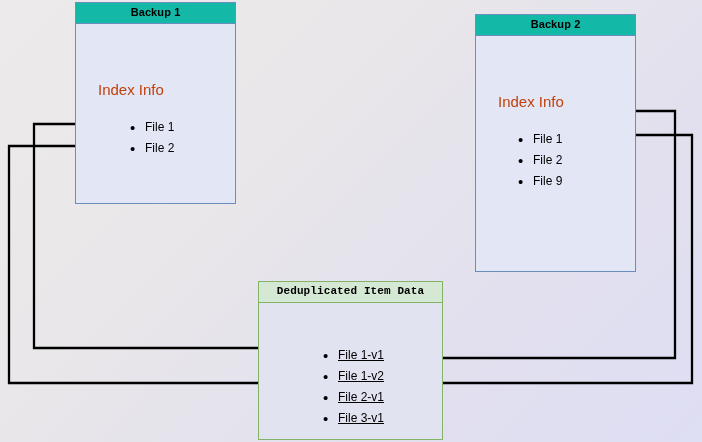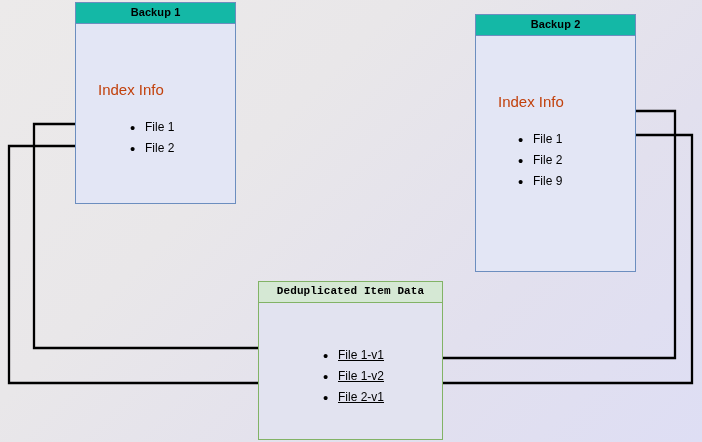--- a/index.html
+++ b/index.html
@@ -142,17 +142,18 @@
     </div>
   </div>
 
   <div class="node green" id="ded">
     <div class="node-header">Deduplicated Item Data</div>
     <div class="node-body">
       <ul class="file-list">
         <li>File 1-v1</li>
         <li>File 1-v2</li>
         <li>File 2-v1</li>
+        <li>File 3-v1</li>
       </ul>
     </div>
   </div>
 
 </div>
 
 </body></html>

